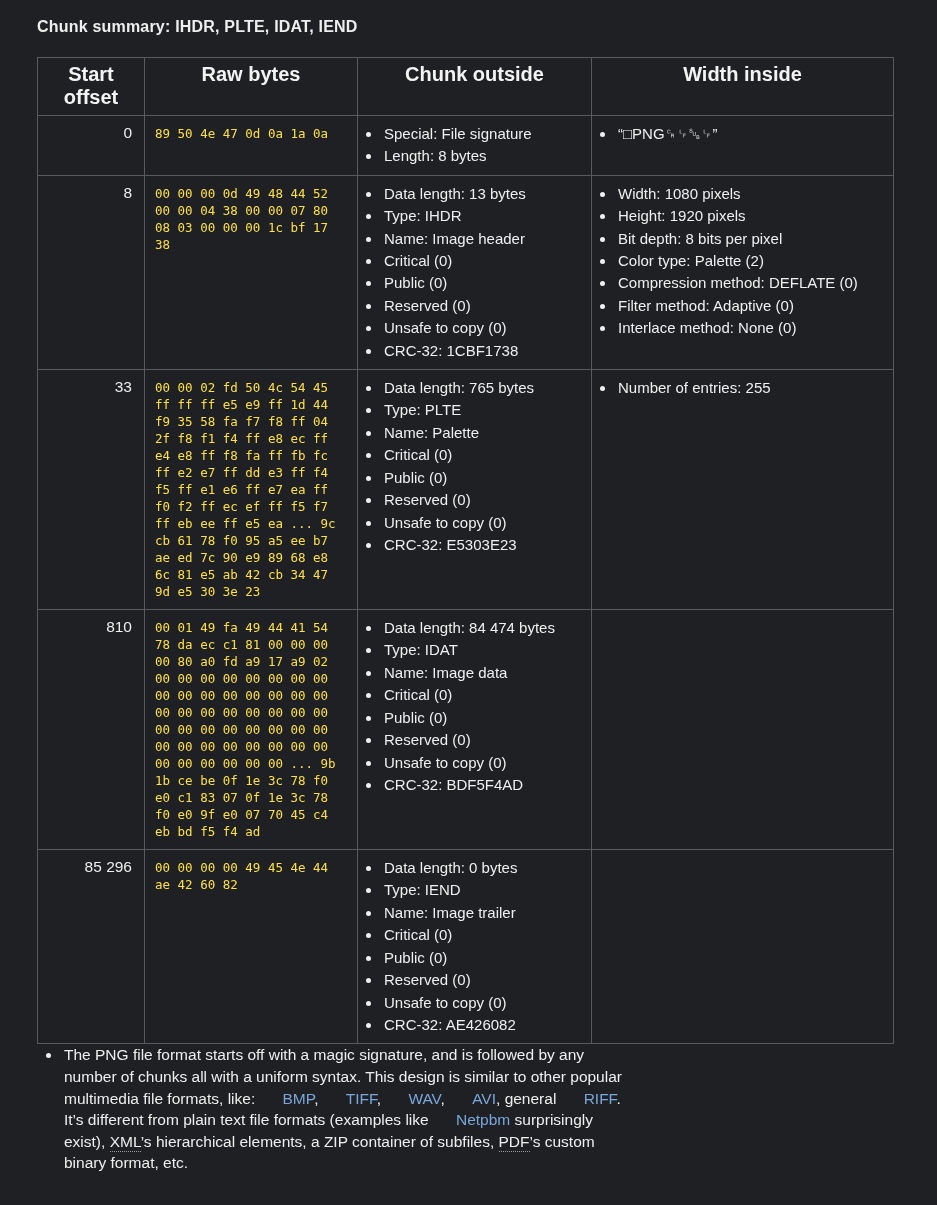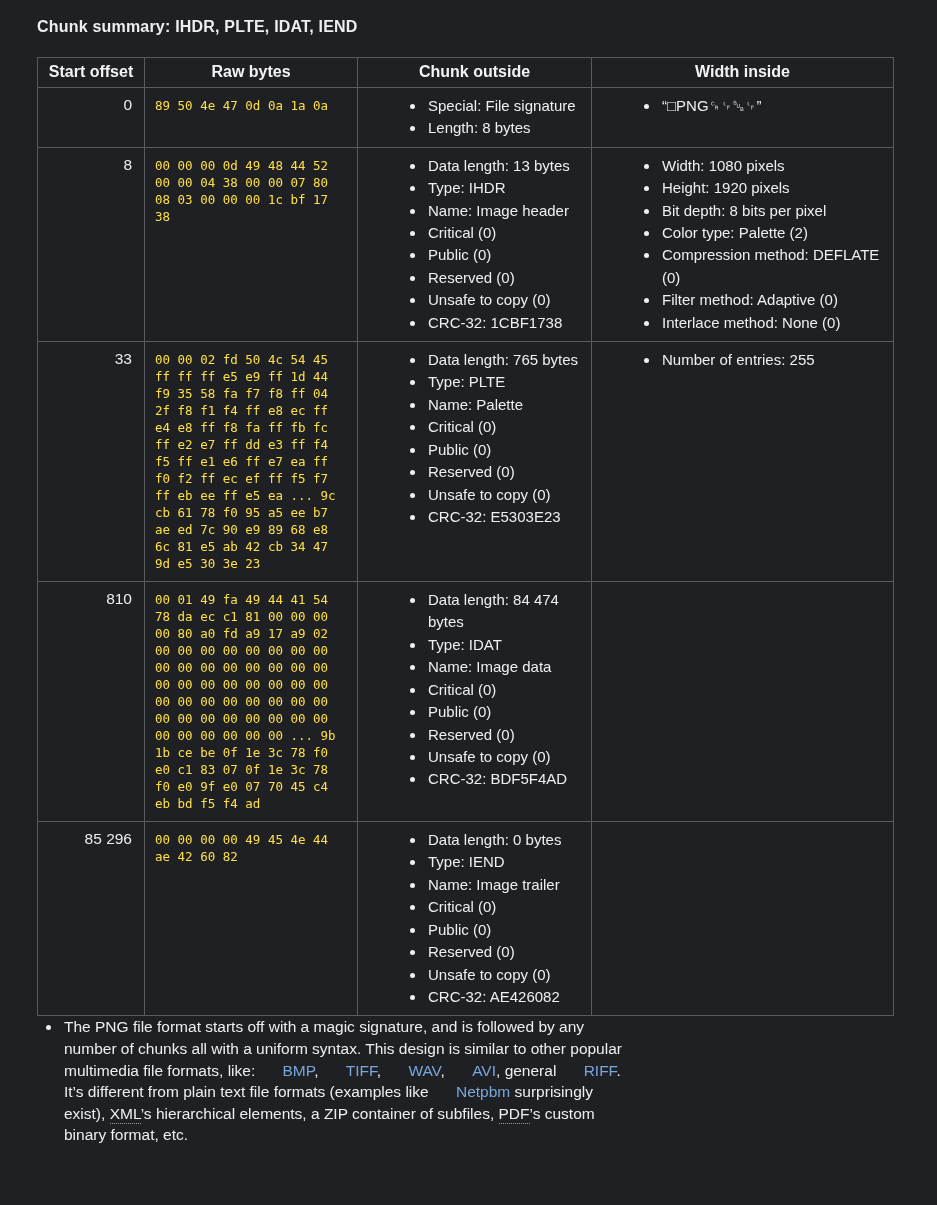--- a/index.html
+++ b/index.html
@@ -25,21 +25,21 @@
     table-layout: fixed;
     width: 856px;
     border: 1.5px solid #9a9da2;
   }
   .chunk-table th, .chunk-table td {
     border: 1px solid #585b5e;
     vertical-align: top;
     padding: 0;
   }
   .chunk-table th {
-    font-size: 16px;
+    font-size: 20px;
     font-weight: 700;
     text-align: center;
     padding: 5px 6px 6px;
     color: #f3f3f3;
   }
   td.offset-cell {
     text-align: right;
     padding: 8px 12px 8px 8px;
     font-size: 15.5px;
     color: #ededed;
@@ -53,21 +53,21 @@
     color: #fde047;
     white-space: pre;
   }
   ul.props {
     margin: 7px 0 7px 0;
     padding-left: 24px;
     font-size: 15px;
     line-height: 22.4px;
     color: #efefef;
   }
-  ul.props li { padding-left: 2px; margin-left: 44px; }
+  ul.props li { padding-left: 2px; }
   .notes-heading {
     font-size: 19px;
     font-weight: 700;
     margin: 30px 0 14px 0;
     color: #f3f3f3;
   }
   ul.notes-list {
     margin: 0;
     padding-left: 25px;
     width: 562px;

